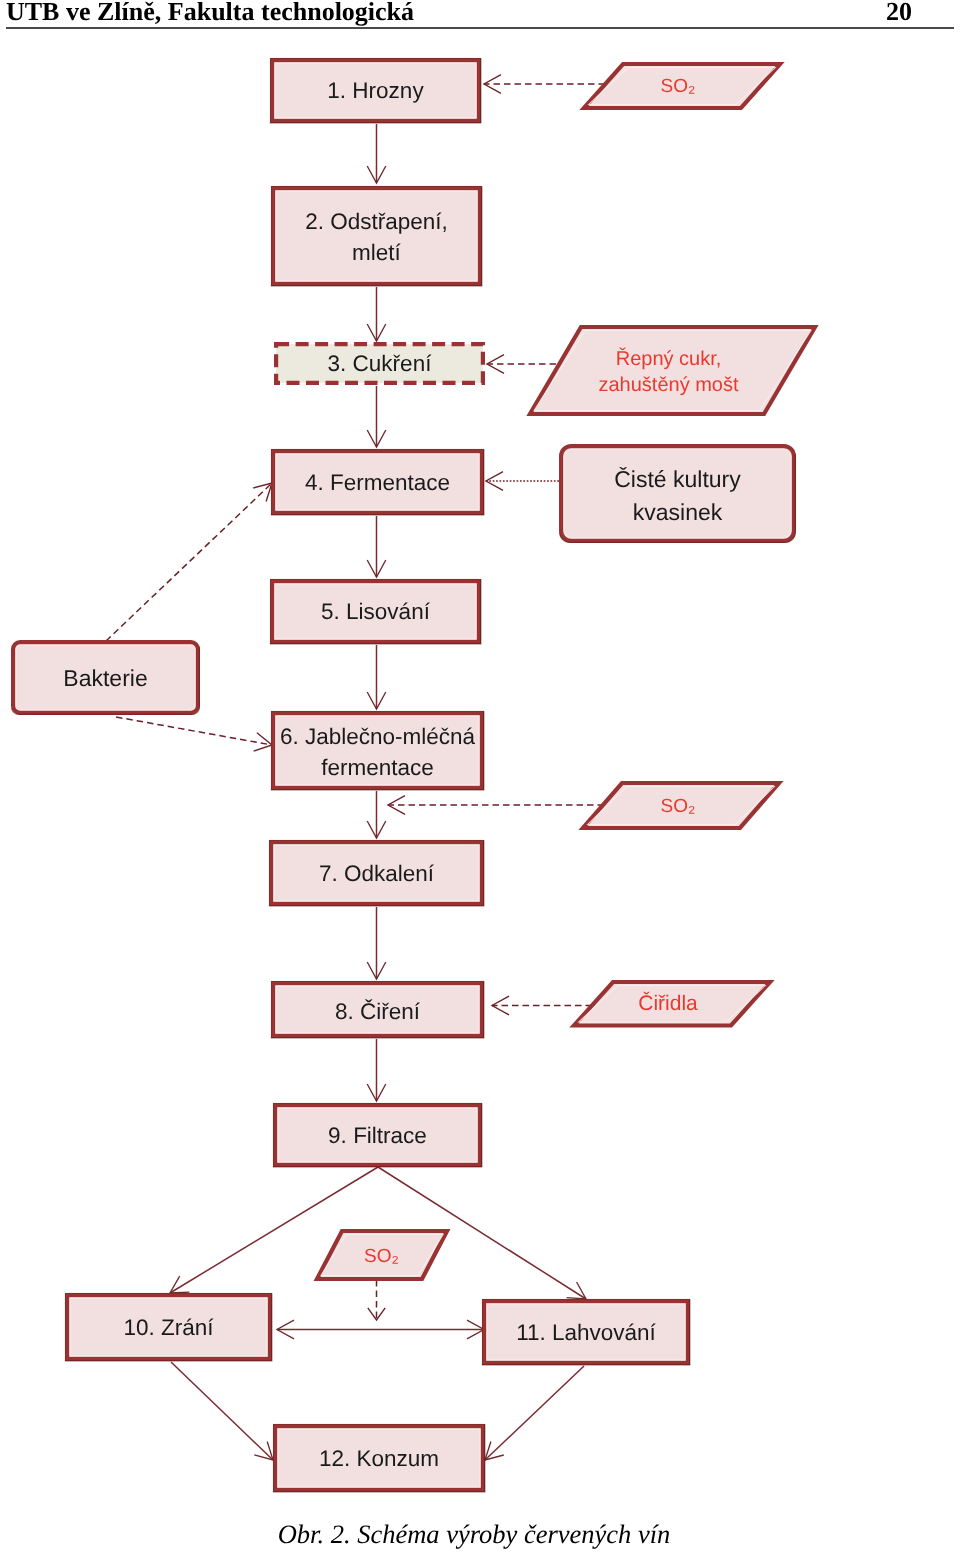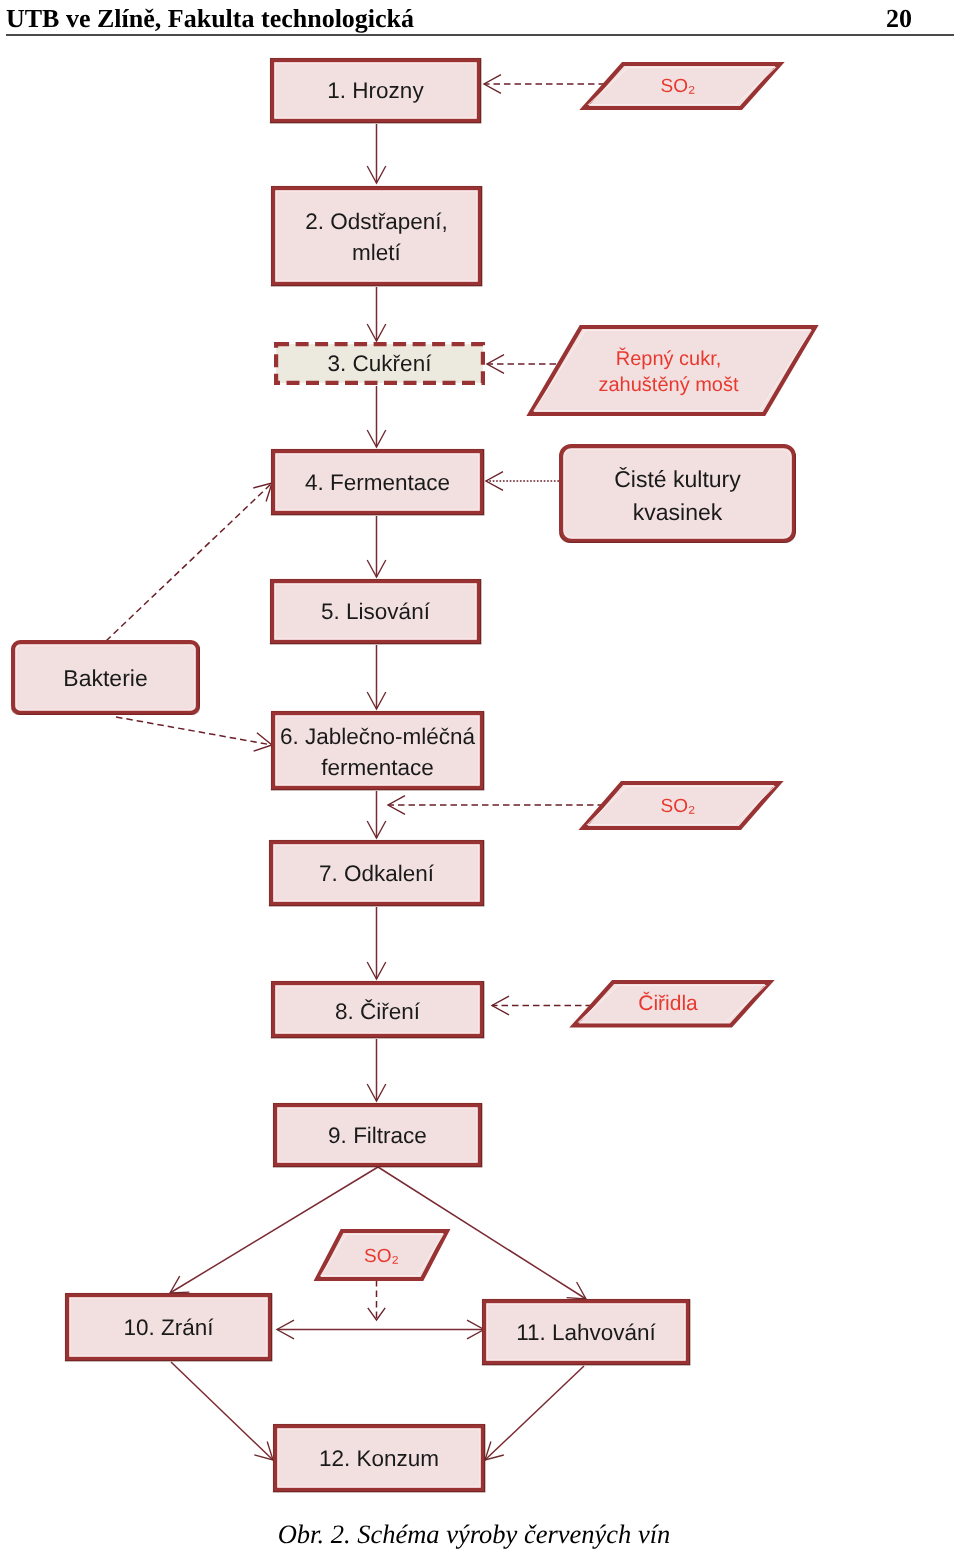--- a/index.html
+++ b/index.html
@@ -2,21 +2,21 @@
 <html lang="cs"><head>
 <meta charset="utf-8">
 <title>UTB ve Zlíně, Fakulta technologická</title>
 <style>
   html,body{margin:0;padding:0;}
   body{width:960px;height:1557px;background:#ffffff;overflow:hidden;
        font-family:"Liberation Serif",serif;-webkit-font-smoothing:antialiased;text-rendering:geometricPrecision;}
   .page{position:relative;width:960px;height:1557px;will-change:transform;}
 
   
-  .header{position:absolute;left:0;top:0;width:912px;height:40px;margin-top:7px;}
+  .header{position:absolute;left:0;top:0;width:912px;height:40px;}
   .header-title{position:absolute;left:6px;top:-3px;font-family:"Liberation Serif",serif;
       font-weight:bold;font-size:26px;color:#000;letter-spacing:0px;white-space:nowrap;}
   .header-page{position:absolute;right:0px;top:-3px;font-family:"Liberation Serif",serif;
       font-weight:bold;font-size:26px;color:#000;}
   .header-rule{position:absolute;left:6px;top:27px;width:948px;height:2px;background:#4a4a4a;}
 
   
   .caption{position:absolute;left:-6px;top:1519px;width:960px;text-align:center;
       font-family:"Liberation Serif",serif;font-style:italic;font-size:26.5px;color:#000;}
 

